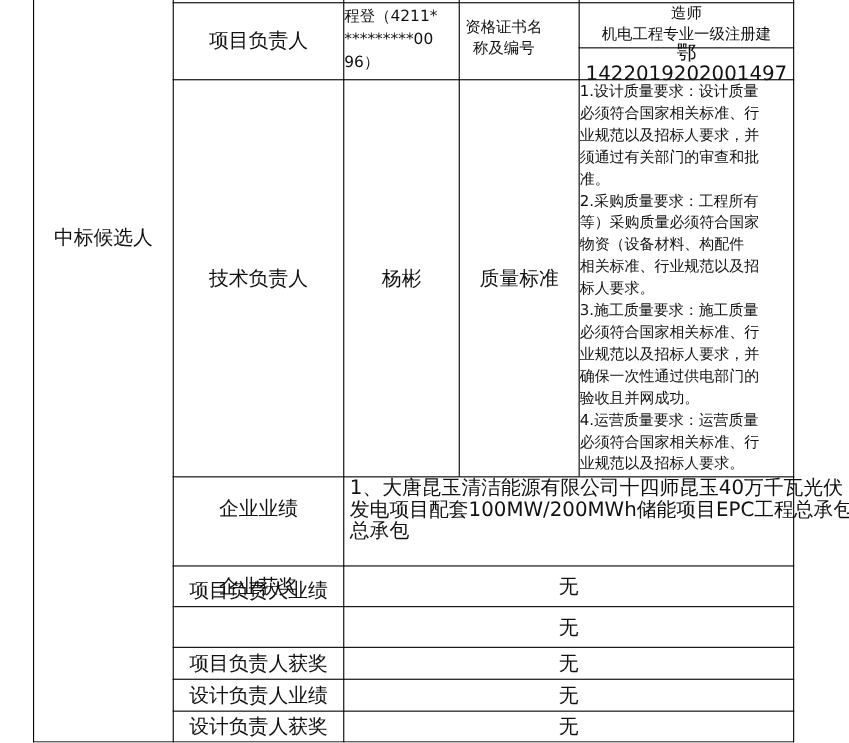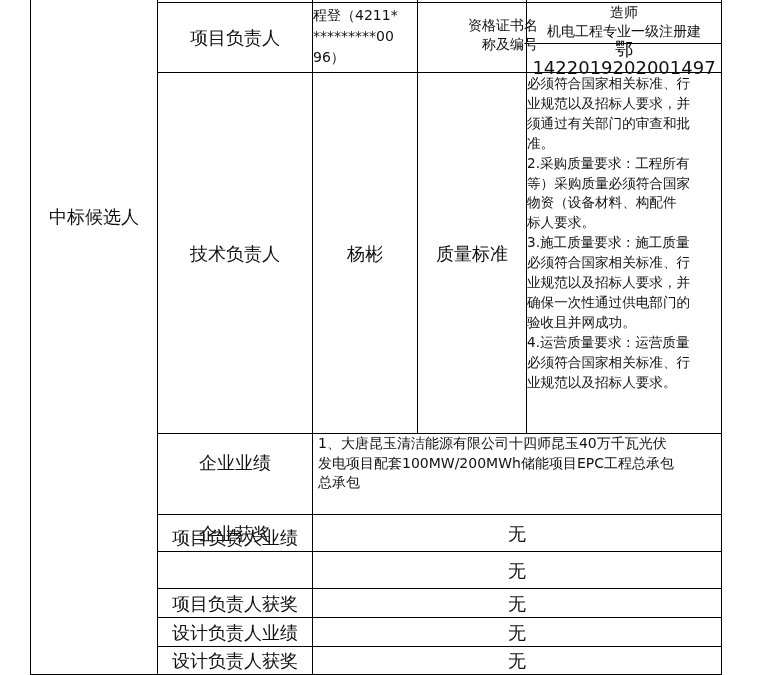--- a/index.html
+++ b/index.html
@@ -41,21 +41,21 @@
   </div>
 
   <div class="cell" style="left:158px;top:3px;width:154px;height:69px;">
     <span>项目负责人</span>
   </div>
   <div class="para" style="left:313px;top:5px;width:104px;height:67px;text-align:left;line-height:21px;">
     <span class="p-line">程登（4211*</span>
     <span class="p-line">*********00</span>
     <span class="p-line">96）</span>
   </div>
-  <div class="para" style="left:430px;top:16px;width:108px;height:56px;text-align:right;line-height:19px;">
+  <div class="para" style="left:404px;top:16px;width:108px;height:56px;text-align:center;line-height:19px;">
     <span class="p-line">资格证书名</span>
     <span class="p-line">称及编号</span>
   </div>
   <div class="para" style="left:527px;top:3px;width:194px;height:40px;text-align:center;line-height:19px;">
     <span class="p-line">造师</span>
     <span class="p-line">机电工程专业一级注册建</span>
   </div>
   <div class="cell" style="left:527px;top:44px;width:194px;height:28px;">
     <span>鄂1422019202001497</span>
   </div>
@@ -63,42 +63,44 @@
   <div class="cell" style="left:158px;top:73px;width:154px;height:360px;">
     <span>技术负责人</span>
   </div>
   <div class="cell" style="left:313px;top:73px;width:104px;height:360px;">
     <span>杨彬</span>
   </div>
   <div class="cell" style="left:418px;top:73px;width:108px;height:360px;">
     <span>质量标准</span>
   </div>
   <div class="para" style="left:527px;top:74px;width:194px;height:358px;line-height:19.9px;font-size:13.6px;">
+    <span class="p-line">1.设计质量要求：设计质量</span>
     <span class="p-line">必须符合国家相关标准、行</span>
     <span class="p-line">业规范以及招标人要求，并</span>
     <span class="p-line">须通过有关部门的审查和批</span>
     <span class="p-line">准。</span>
     <span class="p-line">2.采购质量要求：工程所有</span>
     <span class="p-line">等）采购质量必须符合国家</span>
     <span class="p-line">物资（设备材料、构配件</span>
+    <span class="p-line">相关标准、行业规范以及招</span>
     <span class="p-line">标人要求。</span>
     <span class="p-line">3.施工质量要求：施工质量</span>
     <span class="p-line">必须符合国家相关标准、行</span>
     <span class="p-line">业规范以及招标人要求，并</span>
     <span class="p-line">确保一次性通过供电部门的</span>
     <span class="p-line">验收且并网成功。</span>
     <span class="p-line">4.运营质量要求：运营质量</span>
     <span class="p-line">必须符合国家相关标准、行</span>
     <span class="p-line">业规范以及招标人要求。</span>
   </div>
 
   <div class="cell" style="left:158px;top:422px;width:154px;height:80px;">
     <span>企业业绩</span>
   </div>
-  <div class="para" style="left:318px;top:434px;width:402px;height:80px;line-height:19.5px;font-size:14px;">
+  <div class="para" style="left:318px;top:434px;width:402px;height:80px;line-height:19.5px;font-size:18px;">
     <span class="p-line">1、大唐昆玉清洁能源有限公司十四师昆玉40万千瓦光伏</span>
     <span class="p-line">发电项目配套100MW/200MWh储能项目EPC工程总承包</span>
     <span class="p-line">总承包</span>
   </div>
 
   <div class="cell" style="left:158px;top:515px;width:154px;height:36px;">
     <span>企业获奖</span>
   </div>
   <div class="cell" style="left:313px;top:515px;width:408px;height:36px;">
     <span>无</span>

